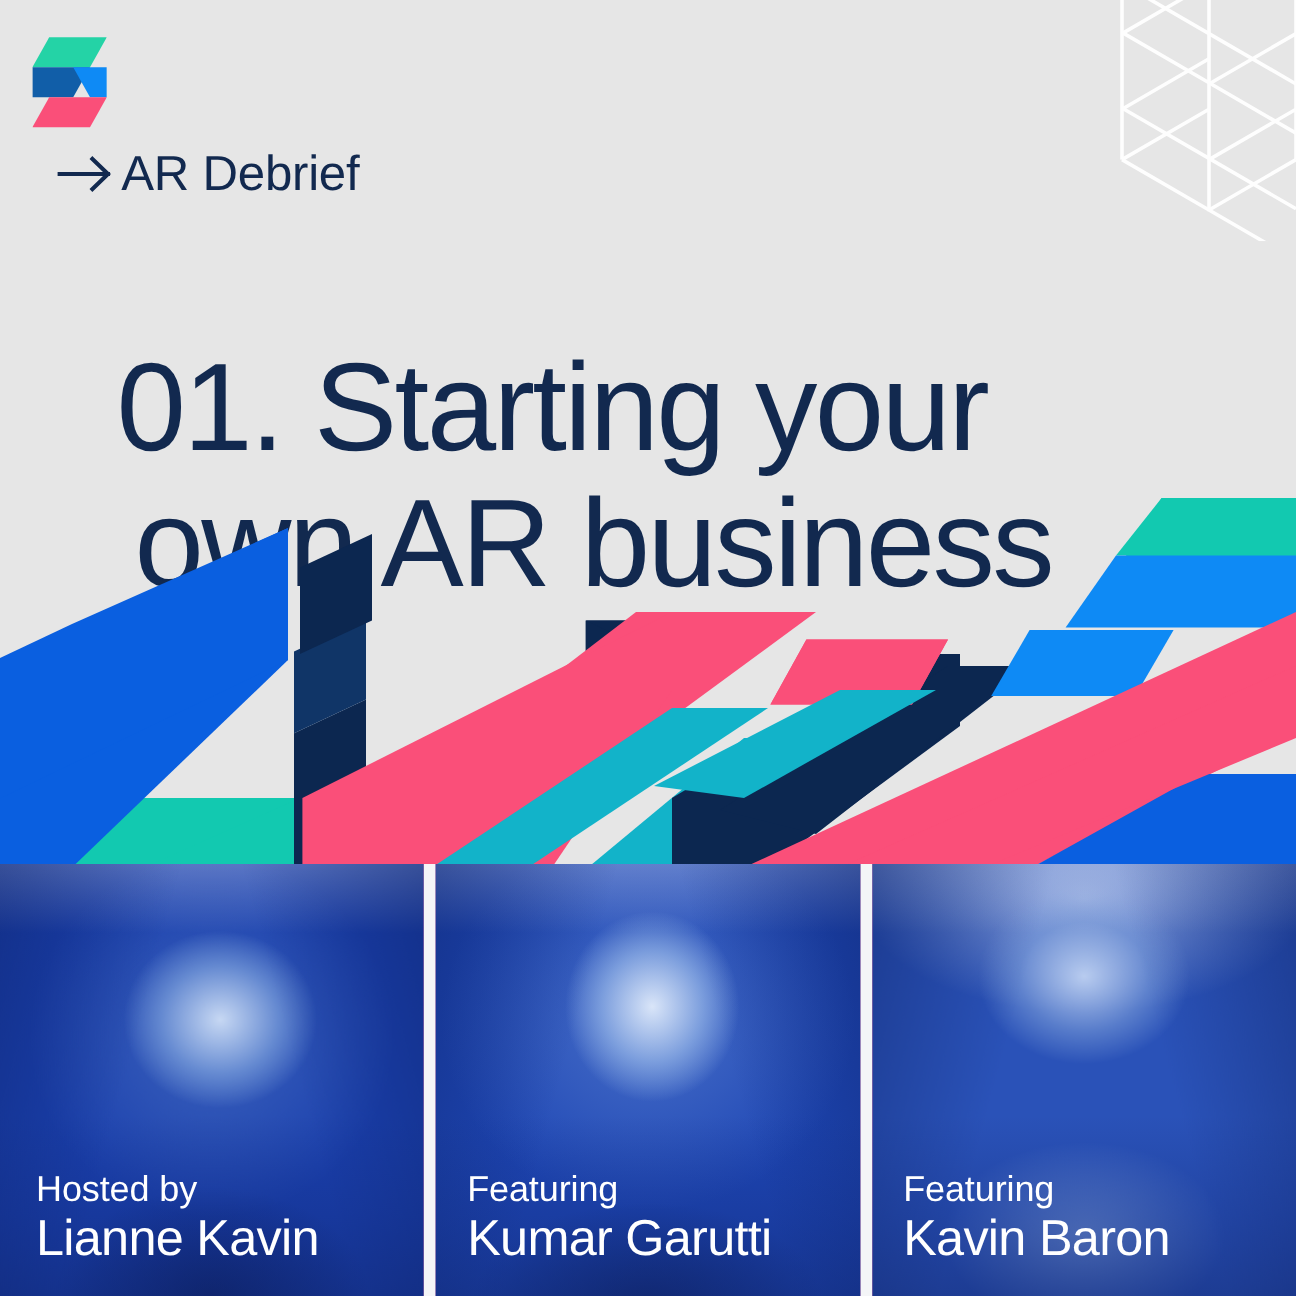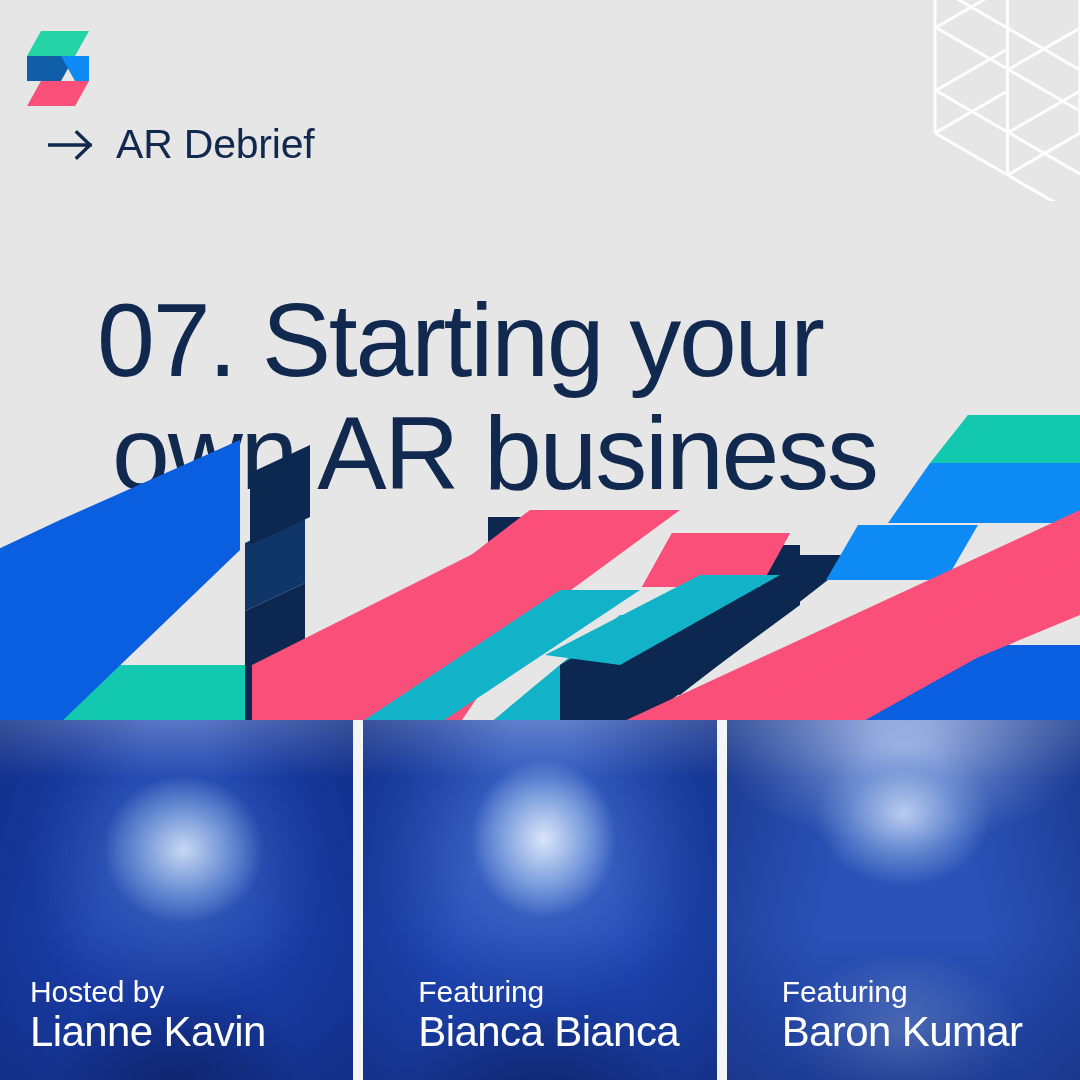--- a/index.html
+++ b/index.html
@@ -21,21 +21,21 @@
   }
   .iso-grid svg{display:block;}
 
   
   .logo{position:absolute;left:27px;top:29px;width:62px;height:80px;}
   .logo svg{display:block;}
 
   
   .eyebrow{
     position:absolute;left:48px;top:124px;
-    display:flex;align-items:center;gap:22px;
+    display:flex;align-items:center;gap:7px;
   }
   .eyebrow .arrow{display:block;width:46px;height:30px;flex:0 0 auto;}
   .eyebrow .eyebrow-text{
     font-size:41px;color:#12294F;letter-spacing:-0.2px;
     line-height:1;font-weight:400;white-space:nowrap;
   }
 
   
   .headline{
     position:absolute;left:97px;top:214px;width:920px;
@@ -109,21 +109,21 @@
     color:#FFFFFF;
   }
   .caption .role{
     font-size:30px;line-height:1.12;font-weight:400;letter-spacing:-0.1px;
     display:block;
   }
   .caption .name{
     font-size:42px;line-height:1.14;font-weight:400;letter-spacing:-0.6px;
     display:block;white-space:nowrap;
   }
-  .panel.p2 .caption,.panel.p3 .caption{left:26px;margin-left:29px;}
+  .panel.p2 .caption,.panel.p3 .caption{left:26px;}
 </style>
 </head>
 <body>
 
 <div class="poster">
 
   <div class="iso-grid">
     <svg width="200" height="215" viewBox="0 0 200 215" fill="none">
       <g stroke="#FFFFFF" stroke-width="3" opacity="0.95">
 
@@ -161,21 +161,21 @@
 
   <div class="eyebrow">
     <svg class="arrow" viewBox="0 0 46 30" fill="none">
       <path d="M1 15 H42" stroke="#12294F" stroke-width="3.4" stroke-linecap="square"></path>
       <path d="M29 2.5 L42 15 L29 27.5" stroke="#12294F" stroke-width="3.4" fill="none" stroke-linecap="square" stroke-linejoin="miter"></path>
     </svg>
     <span class="eyebrow-text">AR Debrief</span>
   </div>
 
   <h1 class="headline">
-    <span class="l1">07. Starting your</span>
+    <span class="l1">01. Starting your</span>
     <span class="l2">own AR business</span>
   </h1>
 
   <div class="band">
     <svg width="1080" height="308" viewBox="0 0 1080 308" fill="none">
       <defs>
         <clipPath id="bandclip">
             <rect x="0" y="0" width="1080" height="308"></rect>
           </clipPath>
       </defs>
@@ -240,28 +240,28 @@
         <span class="role">Hosted by</span>
         <span class="name">Lianne Kavin</span>
       </div>
     </div>
 
     <div class="panel p2">
       <div class="photo"></div>
       <div class="scrim"></div>
       <div class="caption">
         <span class="role">Featuring</span>
-        <span class="name">Bianca Bianca</span>
+        <span class="name">Kumar Garutti</span>
       </div>
     </div>
 
     <div class="panel p3">
       <div class="photo"></div>
       <div class="scrim"></div>
       <div class="caption">
         <span class="role">Featuring</span>
-        <span class="name">Baron Kumar</span>
+        <span class="name">Kavin Baron</span>
       </div>
     </div>
 
   </div>
 
 </div>
 
 </body></html>

